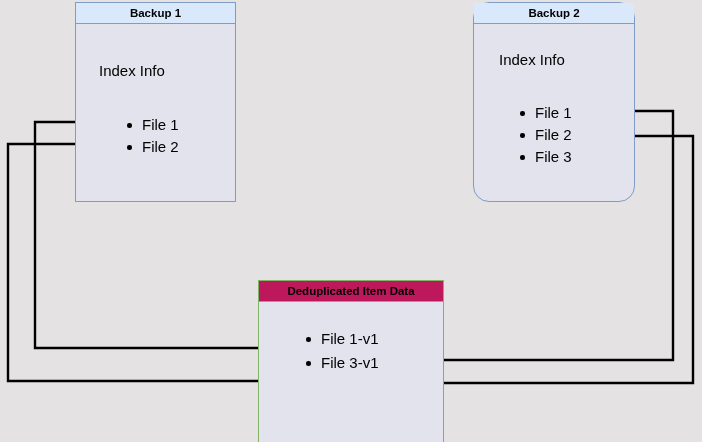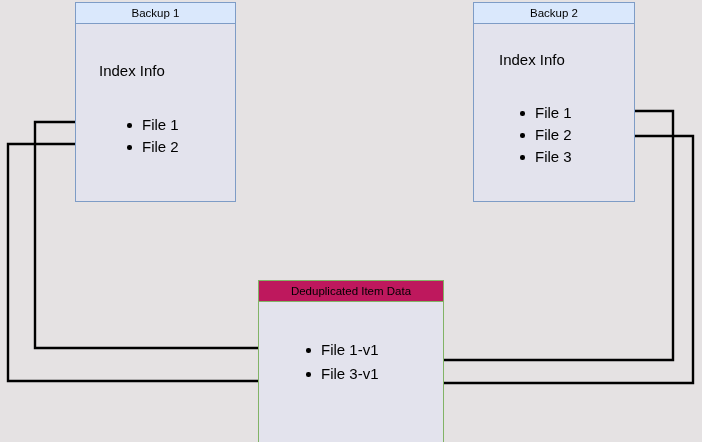--- a/index.html
+++ b/index.html
@@ -32,21 +32,21 @@
     border: 1.8px solid #82b366;
     background: #e3e3ed;
   }
   .box-header {
     position: absolute;
     left: 0;
     top: 0;
     width: 100%;
     box-sizing: border-box;
     text-align: center;
-    font-weight: normal;
+    font-weight: bold;
     font-size: 11.5px;
     color: #000;
     line-height: 21px;
     height: 21px;
   }
   .header-blue {
     background: #dae8fc;
     border-bottom: 1.6px solid #7e9cc6;
   }
   .header-green {
@@ -114,29 +114,29 @@
 
 <div class="box box-blue" style="left:75px; top:2px; width:161px; height:200px;">
   <div class="box-header header-blue">Backup 1</div>
   <div class="index-label" style="left:23px; top:59px;">Index Info</div>
   <ul class="file-list" style="left:48px; top:111px;">
     <li><span>File 1</span></li>
     <li><span>File 2</span></li>
   </ul>
 </div>
 
-<div class="box box-blue" style="left:473px; top:2px; width:162px; height:200px;">
+<div class="box box-blue" style="left:473px; top:2px; width:162px; height:200px;border-radius:16px;">
   <div class="box-header header-blue">Backup 2</div>
   <div class="index-label" style="left:25px; top:48px;">Index Info</div>
   <ul class="file-list" style="left:43px; top:99px;">
     <li><span>File 1</span></li>
     <li><span>File 2</span></li>
     <li><span>File 3</span></li>
   </ul>
 </div>
 
 <div class="box box-green" style="left:258px; top:280px; width:186px; height:166px;">
   <div class="box-header header-green">Deduplicated Item Data</div>
-  <ul class="file-list dedup-list" style="left:44px; top:57px;">
+  <ul class="file-list dedup-list" style="left:44px; top:46px;">
     <li><span>File 1-v1</span></li>
     <li><span>File 3-v1</span></li>
   </ul>
 </div>
 
 </body></html>

